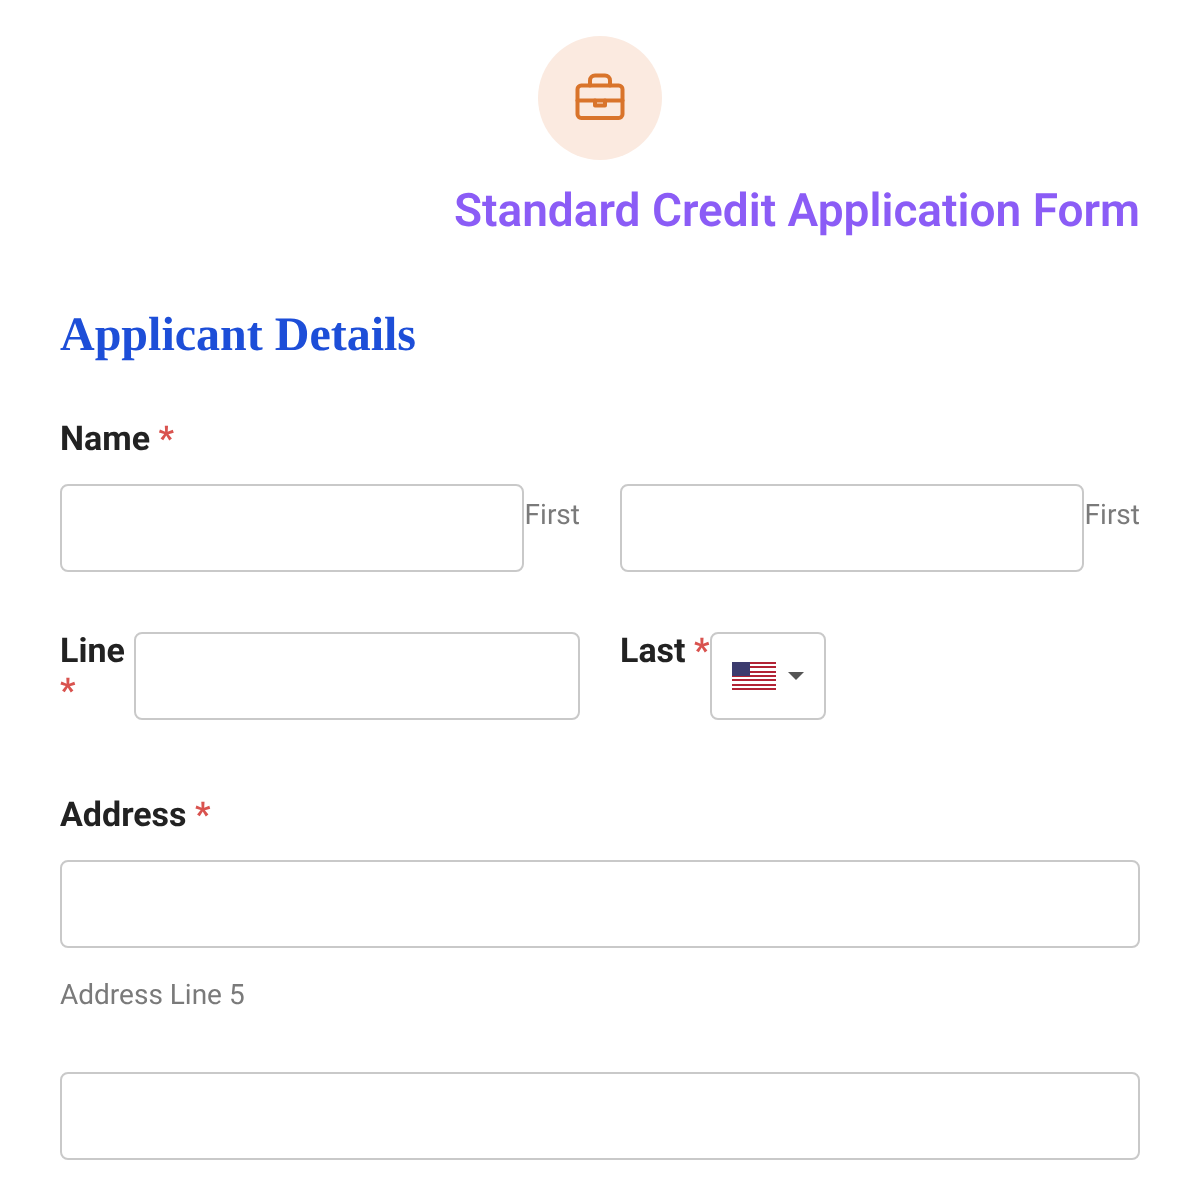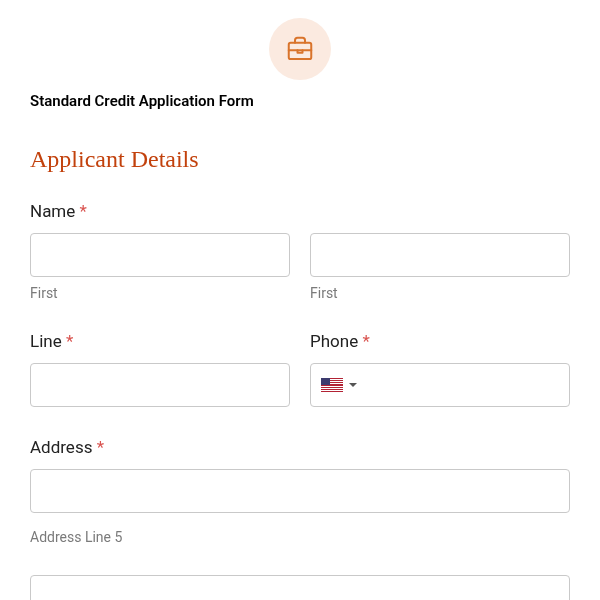--- a/index.html
+++ b/index.html
@@ -14,48 +14,48 @@
     width: 62px;
     height: 62px;
     border-radius: 50%;
     background: #fbeae0;
     margin: 18px auto 12px auto;
     display: flex;
     align-items: center;
     justify-content: center;
   }
   .form-title {
-    text-align: left;
-    font-size: 15px;
+    text-align: right;
+    font-size: 23px;
     font-weight: 600;
-    color: #000000;
+    color: #8b5cf6;
     margin-bottom: 26px;
   }
   .section-heading {
     font-family: "Georgia", "Times New Roman", serif;
     font-size: 24px;
-    font-weight: 400;
-    color: #c2410c;
+    font-weight: 700;
+    color: #1d4ed8;
     margin-bottom: 28px;
     margin-top: 36px;
   }
   .field-label {
     font-size: 17px;
-    font-weight: 400;
+    font-weight: 700;
     color: #222;
     display: block;
     margin-bottom: 12px;
   }
   .required { color: #d9534f; }
   .row {
     display: flex;
     gap: 20px;
     margin-bottom: 30px;
   }
-  .col { flex: 1; display: flex; flex-direction: column; }
+  .col { flex: 1; display: flex; flex-direction: row; }
   .input {
     width: 100%;
     height: 44px;
     border: 1px solid #c9c9c9;
     border-radius: 4px;
     background: #fff;
     padding: 0 10px;
     font-size: 15px;
   }
   .sublabel {
@@ -149,21 +149,21 @@
 <div class="row">
   <div class="col">
     <label class="field-label">
       <span>Line</span>
       <span class="required">*</span>
     </label>
     <input class="input" type="email" style="">
   </div>
   <div class="col">
     <label class="field-label">
-      <span>Phone</span>
+      <span>Last</span>
       <span class="required">*</span>
     </label>
     <div class="phone-input">
       <span class="flag"></span>
       <span class="caret"></span>
     </div>
   </div>
 </div>
 
 

